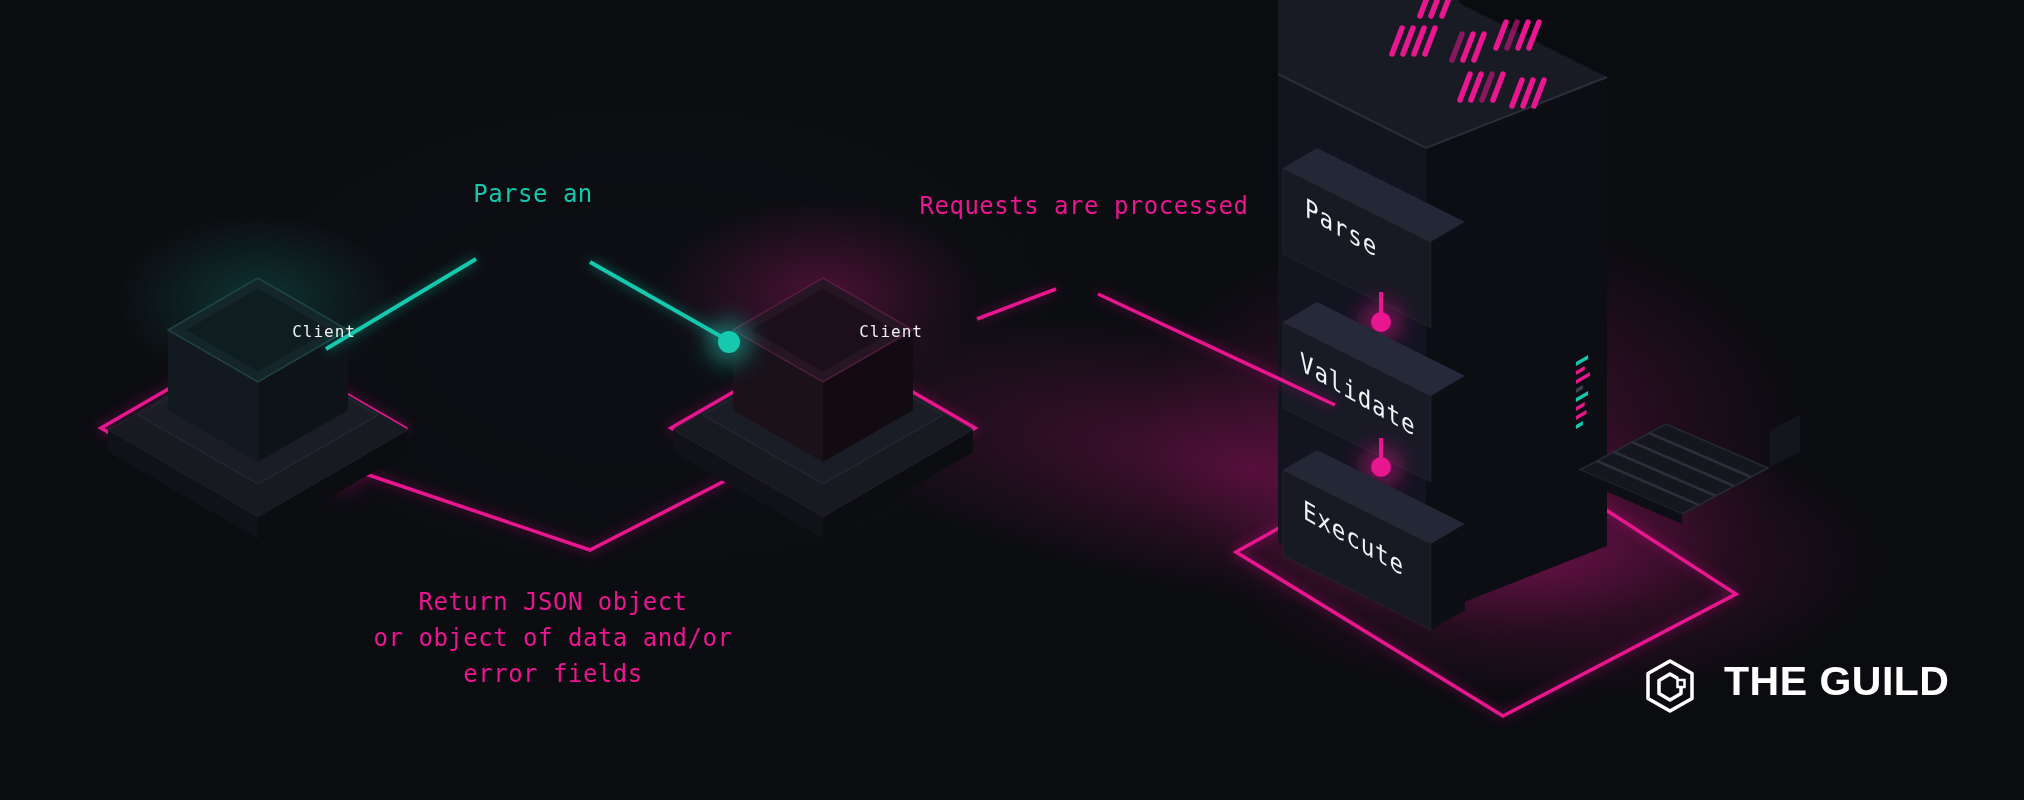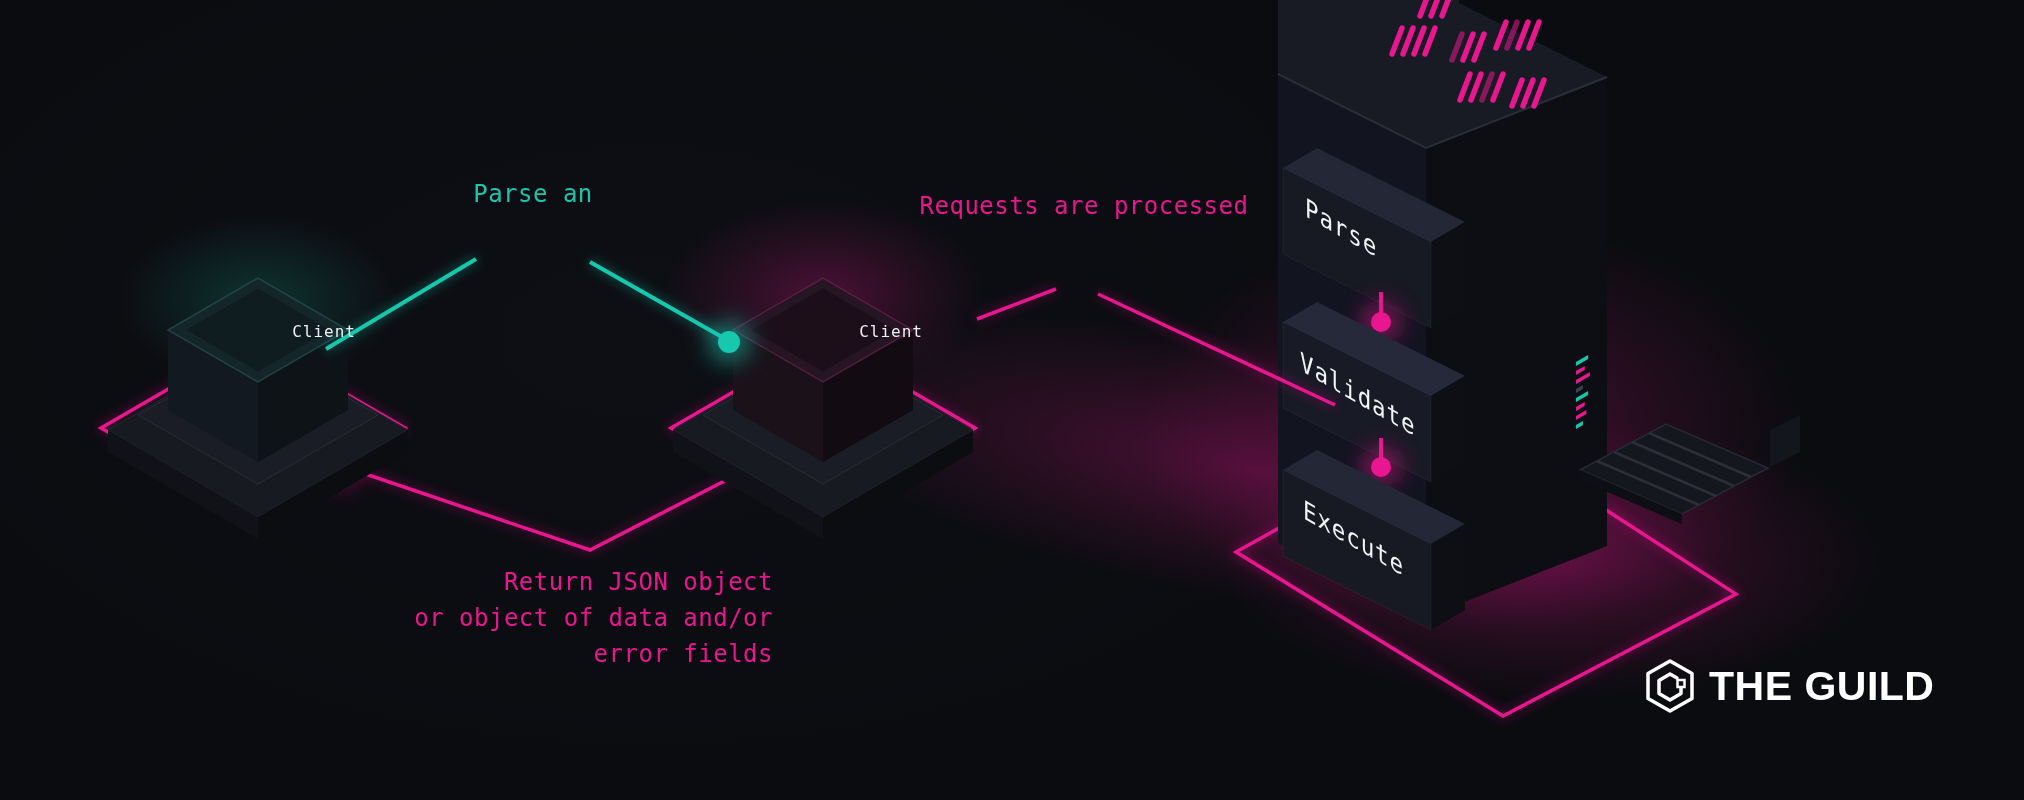--- a/index.html
+++ b/index.html
@@ -6,21 +6,21 @@
   .stage{position:relative;width:2024px;height:800px;overflow:hidden;
          background:radial-gradient(1100px 620px at 32% 42%, #0e0f14 0%, #0b0c10 70%);
          font-family:"DejaVu Sans Mono", monospace;}
   .stage > svg{position:absolute;left:0;top:0;}
   .note{position:absolute;text-align:center;font-size:24px;line-height:36px;letter-spacing:0.5px;}
   .note .line{display:block;white-space:pre;}
   .teal{color:#16c8ae;}
   .pink{color:#e8168f;}
   .node-label{position:absolute;width:200px;text-align:right;color:#eef0f3;
               font-size:16px;letter-spacing:1px;}
-  .logo{position:absolute;left:1644px;top:658px;display:flex;align-items:center;gap:13px;color:#ffffff;}
+  .logo{position:absolute;left:1644px;top:658px;display:flex;gap:28px;color:#ffffff;}
   .logo-text{font-family:"Liberation Sans", sans-serif;font-weight:800;font-size:41px;letter-spacing:0.5px;white-space:nowrap;}
   .step-text{font-family:"DejaVu Sans Mono", monospace;font-size:26px;fill:#f3f4f6;letter-spacing:1px;}
 </style>
 </head>
 <body>
 
 <div class="stage">
 
   <svg width="2024" height="800" viewBox="0 0 2024 800">
     <defs>
@@ -198,21 +198,21 @@
   </svg>
 
   <div class="note teal" style="left:333px;top:176px;width:400px;">
     <span class="line">Parse an</span>
   </div>
 
   <div class="note pink" style="left:864px;top:188px;width:440px;">
     <span class="line">Requests are processed</span>
   </div>
 
-  <div class="note pink" style="left:333px;top:564px;width:440px;text-align:right;">
+  <div class="note pink" style="left:333px;top:584px;width:440px;">
     <span class="line">Return JSON object</span>
     <span class="line">or object of data and/or</span>
     <span class="line">error fields</span>
   </div>
 
   <div class="node-label" style="left:156px;top:322px;">Client</div>
   <div class="node-label" style="left:723px;top:322px;">Client</div>
 
   <div class="logo">
     <svg width="52" height="56" viewBox="0 0 52 56">

